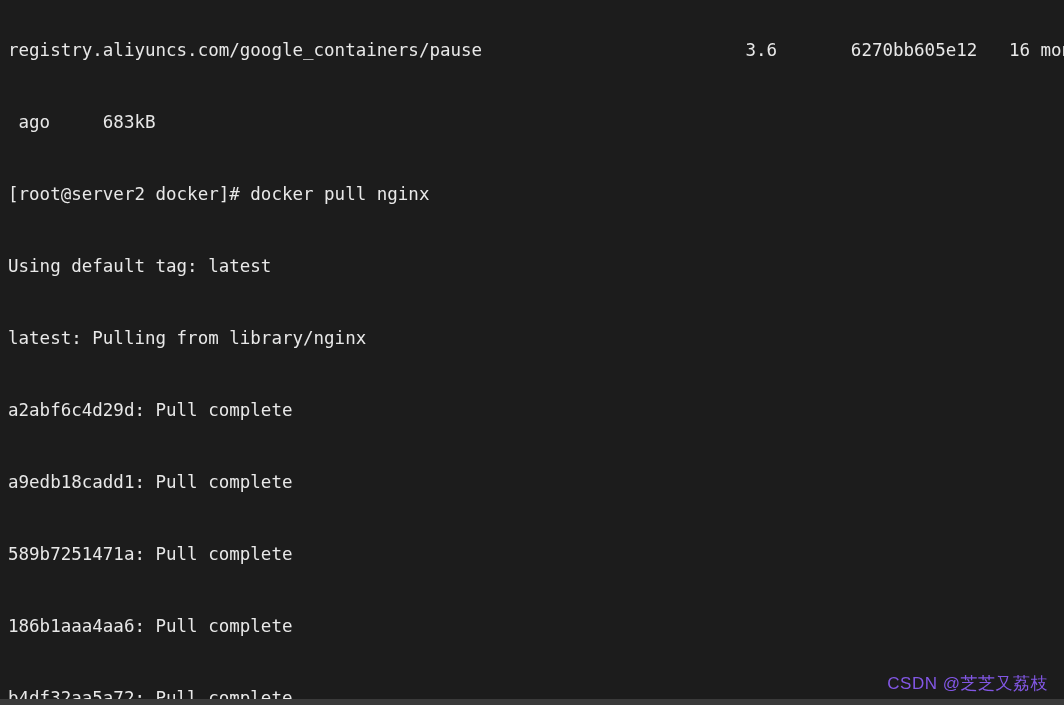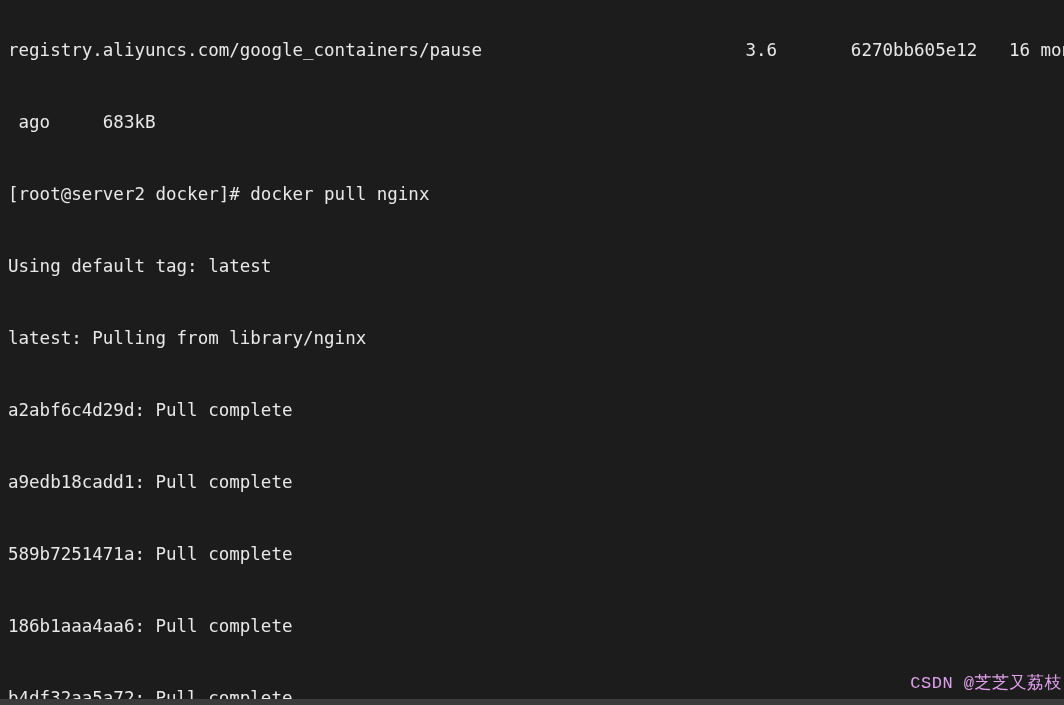--- a/index.html
+++ b/index.html
@@ -27,25 +27,25 @@
     white-space: pre;
     letter-spacing: 0px;
   }
   .line {
     height: 24px;
     white-space: pre;
     color: #e8e8e8;
   }
   #watermark {
     position: absolute;
-    right: 2px;
+    right: 16px;
     top: 672px;
-    font-family: Liberation Mono, monospace;
+    font-family: Liberation Sans, sans-serif;
     font-size: 17px;
-    color: #f0abfc;
+    color: #8b5cf6;
     opacity: 0.92;
     white-space: nowrap;
     letter-spacing: 0.5px;
   }
   #bottom-edge {
     position: absolute;
     left: 0;
     bottom: 0;
     width: 1064px;
     height: 6px;

